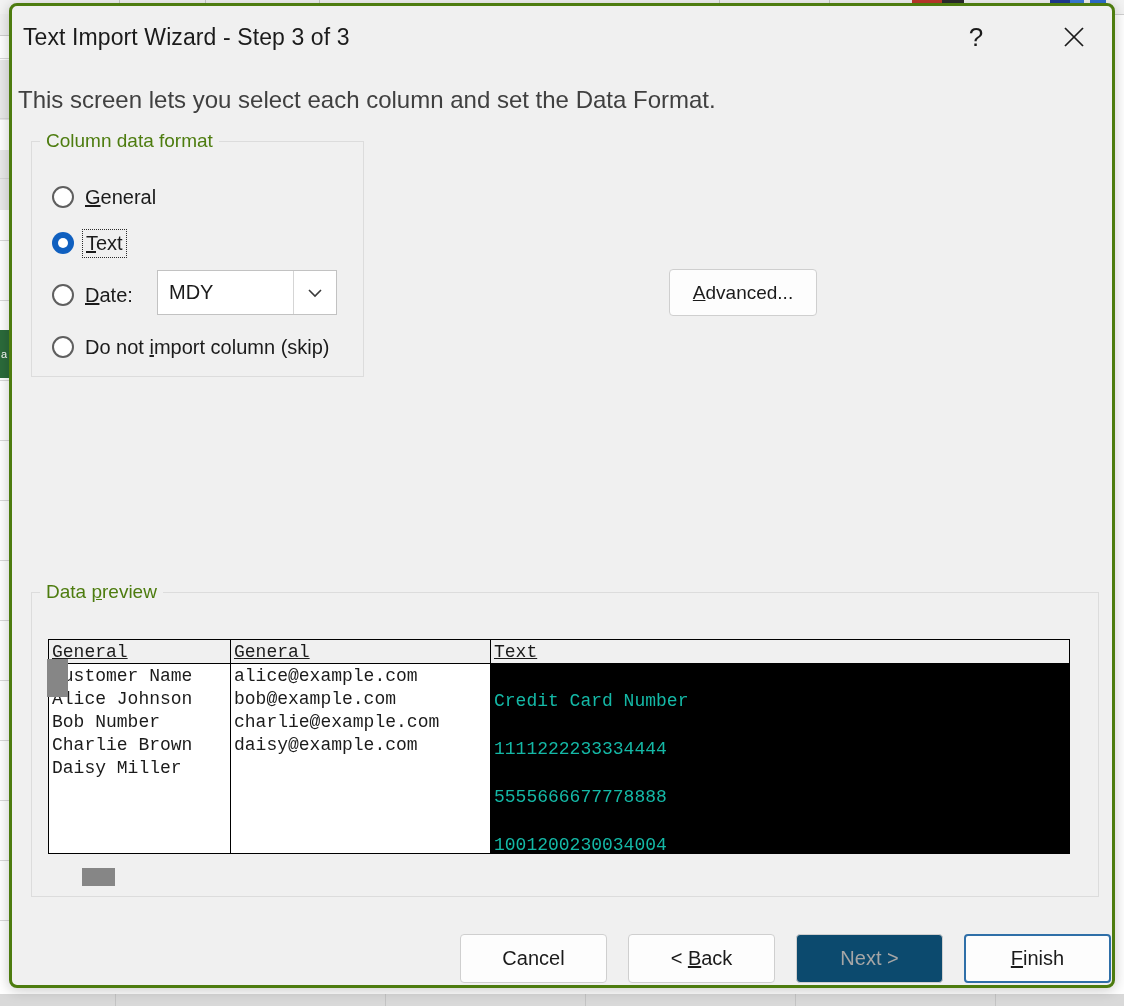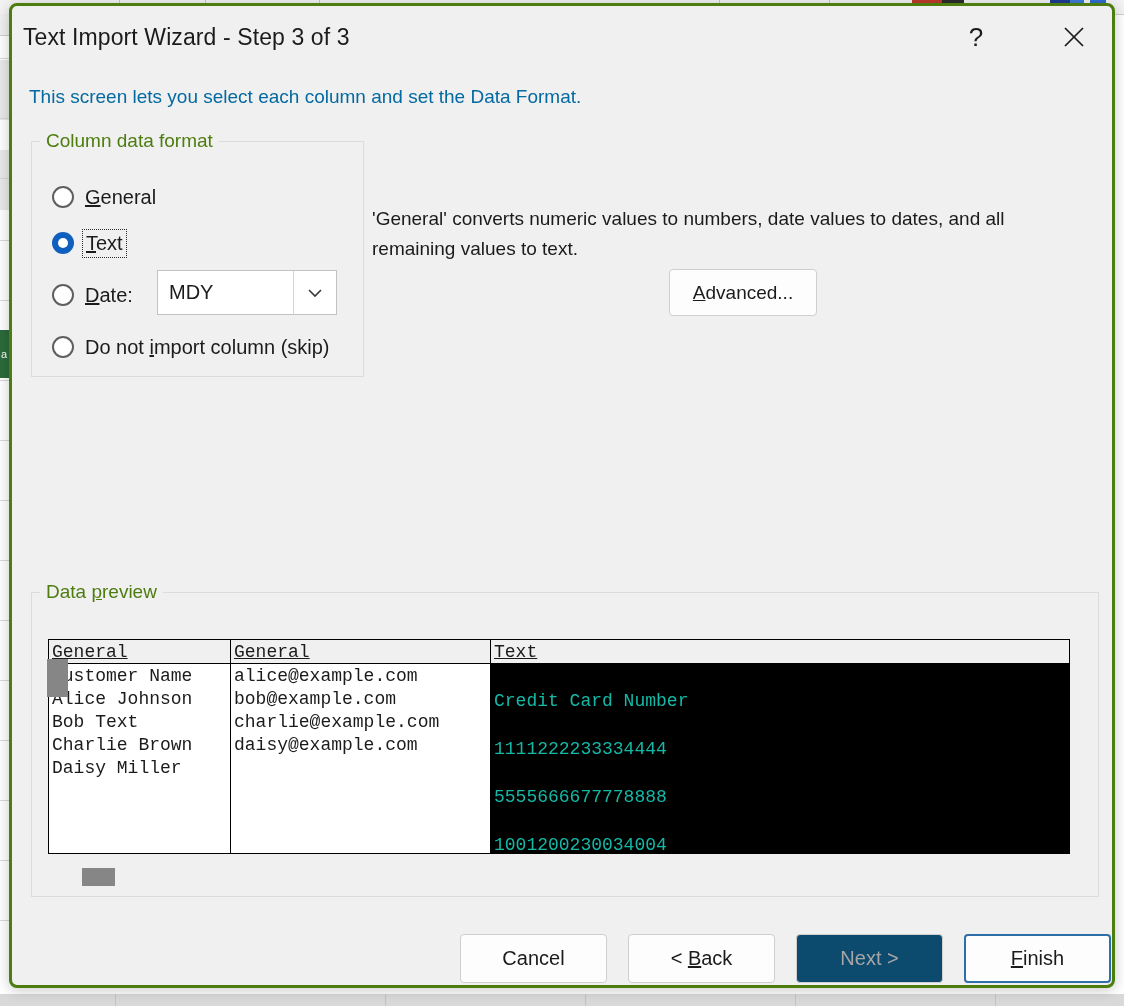--- a/index.html
+++ b/index.html
@@ -133,24 +133,24 @@
     align-items: center;
     justify-content: center;
     cursor: default;
     color: #1b1b1b;
   }
   #help-btn { right: 113px; font-size: 26px; }
   #close-btn { right: 15px; }
 
   .instruction {
     position: absolute;
-    left: 17px;
+    left: 6px;
     top: 80px;
-    font-size: 19px;
-    color: #0369a1;
+    font-size: 24px;
+    color: #404040;
     white-space: nowrap;
   }
 
   
   .groupbox {
     position: absolute;
     border: 1px solid #dcdcdc;
     box-sizing: border-box;
     background: transparent;
   }
@@ -480,37 +480,36 @@
     <div id="date-select">
       <div class="sel-value">MDY</div>
       <div class="sel-arrow">
         <svg width="18" height="12" viewBox="0 0 18 12">
           <polyline points="3,3 9,9 15,3" fill="none" stroke="#3a3a3a" stroke-width="1.6"></polyline>
         </svg>
       </div>
     </div>
   </div>
 
-  <div class="description">'General' converts numeric values to numbers, date values to dates, and all remaining values to text.</div>
 
   <div id="advanced-btn">
     <span><span class="acc">A</span>dvanced...</span>
   </div>
 
   <div class="groupbox" id="preview-group">
     <div class="group-legend">Data <span class="acc">p</span>review</div>
 
     <div id="preview-table">
 
       <div class="pv-col" style="width:182px;">
         <div class="pv-head"><span>General</span></div>
         <div class="pv-body">
           <div class="pv-cell">Customer Name</div>
           <div class="pv-cell">Alice Johnson</div>
-          <div class="pv-cell">Bob Text</div>
+          <div class="pv-cell">Bob Number</div>
           <div class="pv-cell">Charlie Brown</div>
           <div class="pv-cell">Daisy Miller</div>
         </div>
       </div>
 
       <div class="pv-col" style="width:260px;">
         <div class="pv-head"><span>General</span></div>
         <div class="pv-body">
           <div class="pv-cell">alice@example.com</div>
           <div class="pv-cell">bob@example.com</div>

